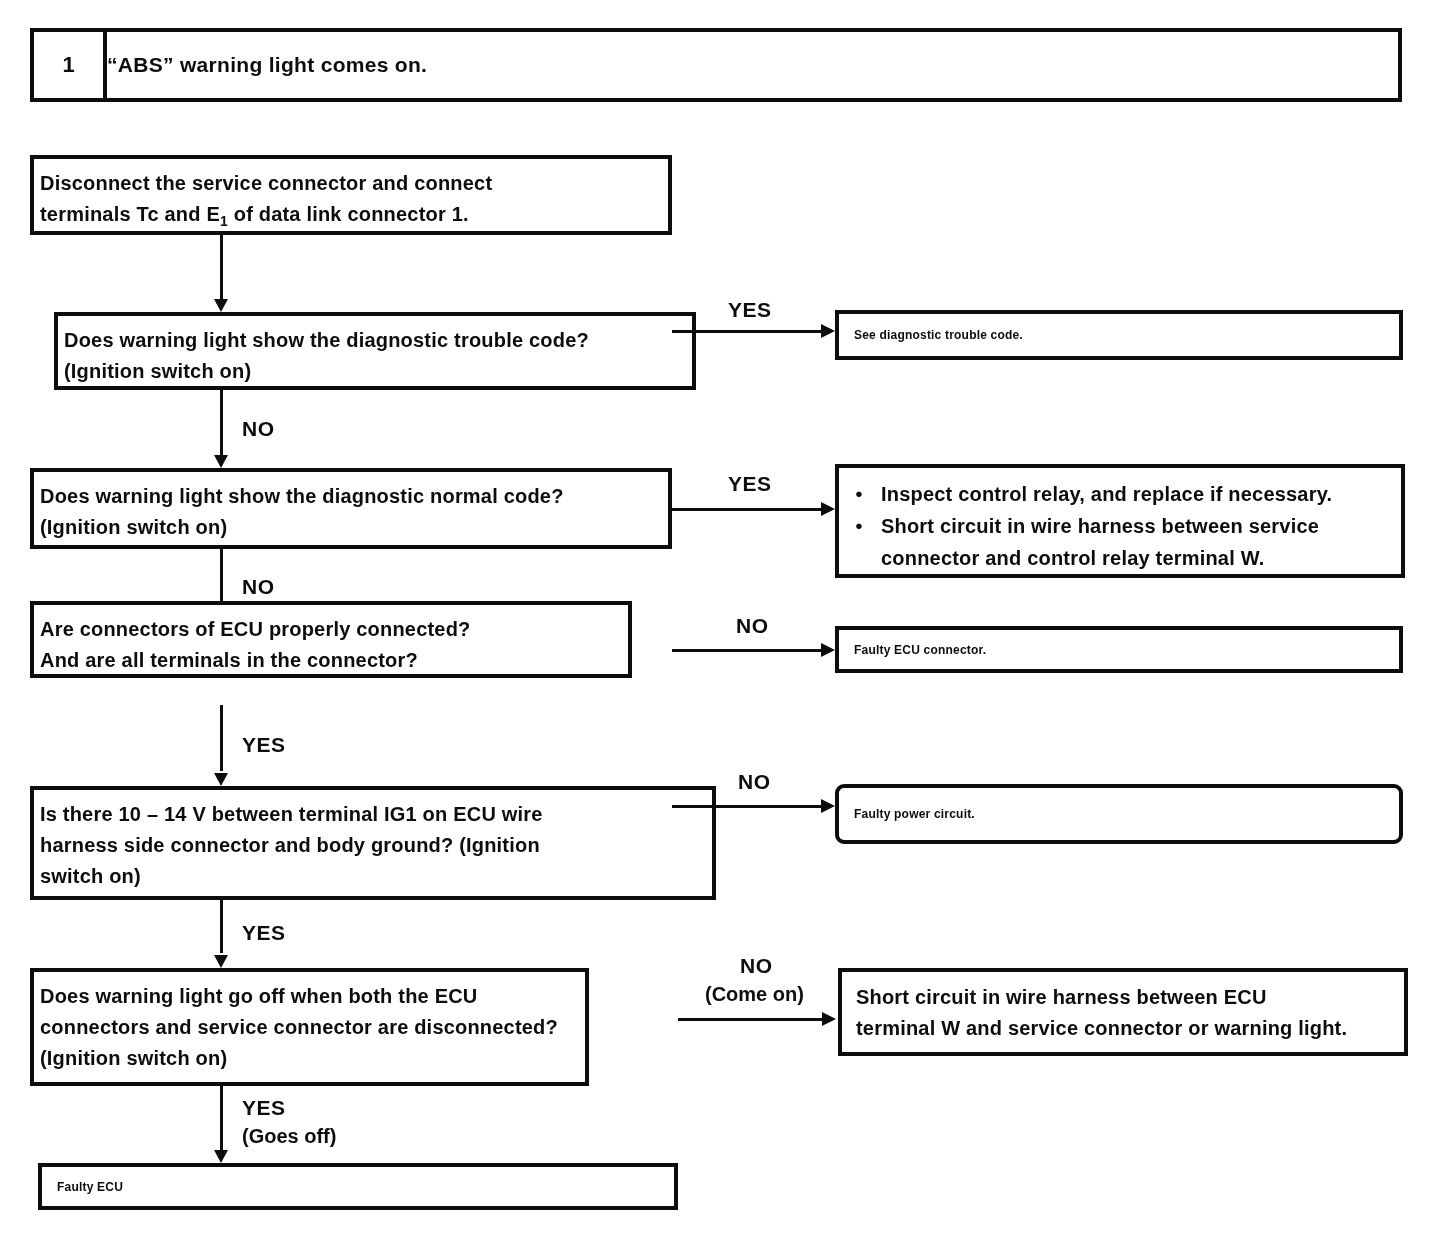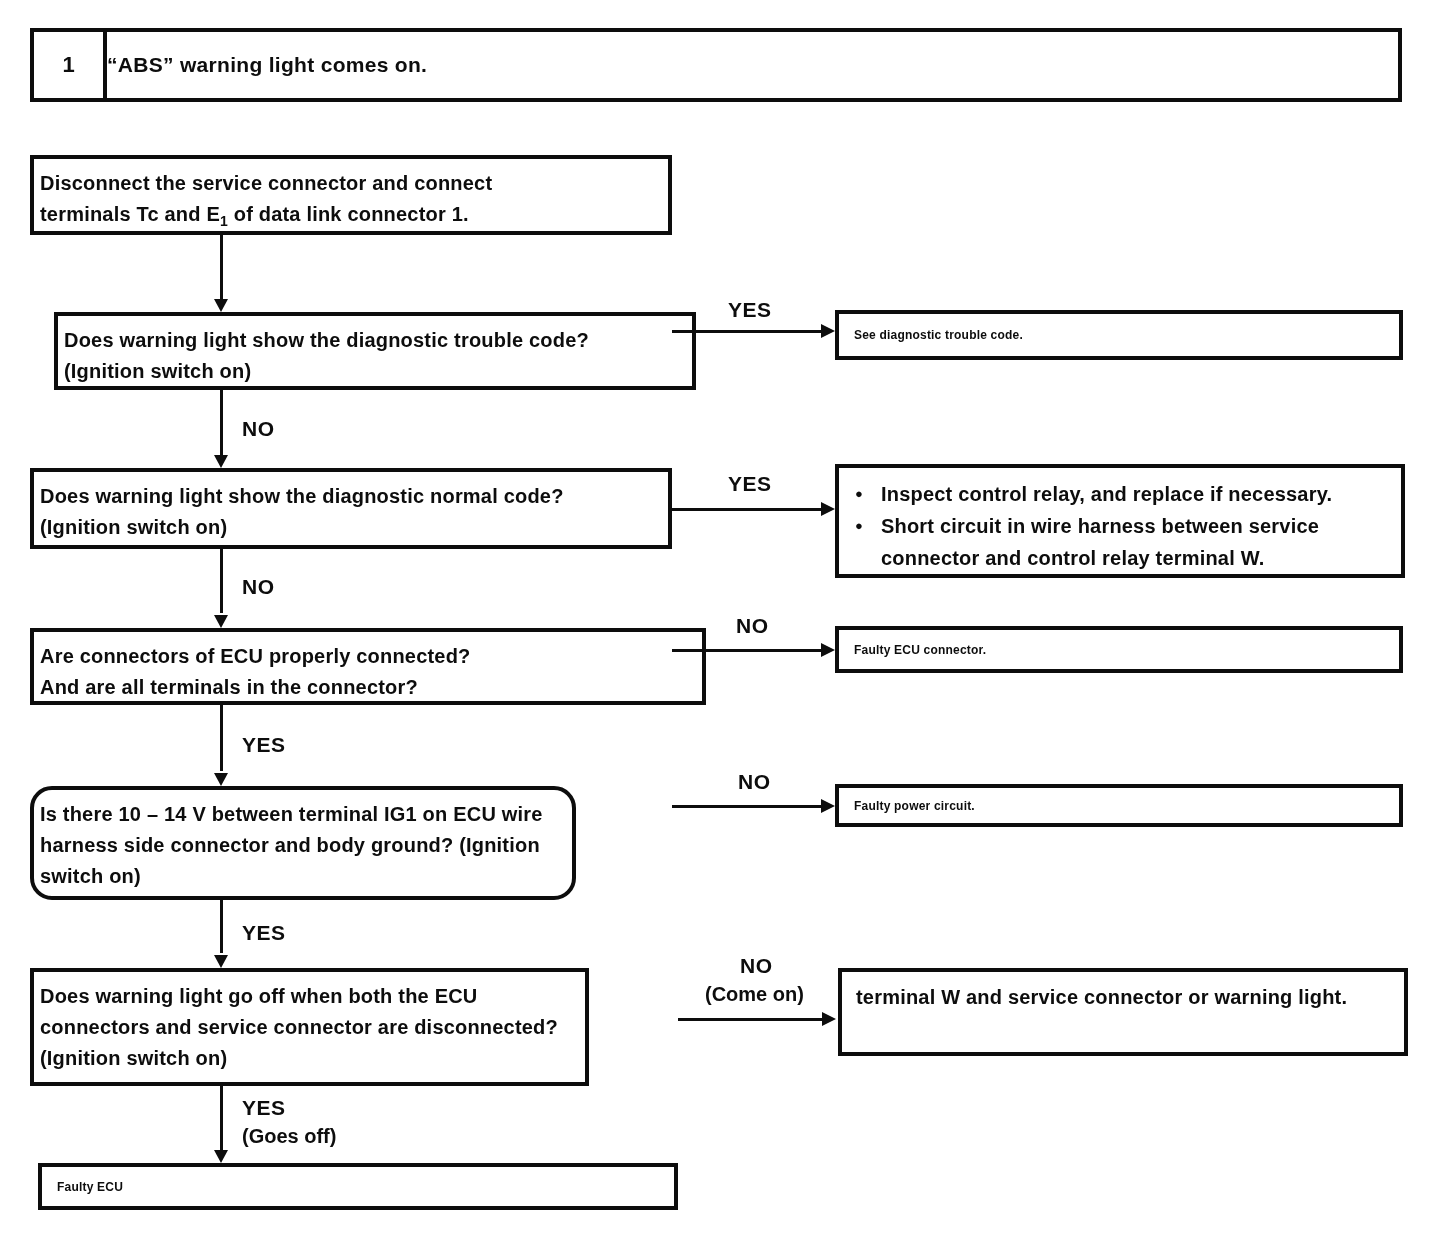--- a/index.html
+++ b/index.html
@@ -107,67 +107,68 @@
         <span class="bullet-line">Short circuit in wire harness between service</span>
         <span class="bullet-line">connector and control relay terminal W.</span>
       </span>
     </div>
   </div>
 
   <div class="vline" style="left:220px; top:549px; height:64px;"></div>
   <div class="arr-down" style="left:214px; top:615px;"></div>
   <div class="edge-label" style="left:242px; top:575px;">NO</div>
 
-  <div class="box" style="left:30px; top:628px; width:676px; height:77px;">
+  <div class="box" style="left:30px; top:601px; width:602px; height:77px;">
     <div class="q-text">
       <span class="q-line">Are connectors of ECU properly connected?</span>
       <span class="q-line">And are all terminals in the connector?</span>
     </div>
   </div>
   <div class="hline" style="left:672px; top:649px; width:151px;"></div>
   <div class="arr-right" style="left:821px; top:643px;"></div>
   <div class="edge-label" style="left:736px; top:614px;">NO</div>
   <div class="box single" style="left:835px; top:626px; width:568px; height:47px;">
     <span>Faulty ECU connector.</span>
   </div>
 
   <div class="vline" style="left:220px; top:705px; height:66px;"></div>
   <div class="arr-down" style="left:214px; top:773px;"></div>
   <div class="edge-label" style="left:242px; top:733px;">YES</div>
 
-  <div class="box" style="left:30px; top:786px; width:546px; height:114px;border-radius:22px;">
+  <div class="box" style="left:30px; top:786px; width:686px; height:114px;">
     <div class="q-text">
       <span class="q-line">Is there 10 – 14 V between terminal IG1 on ECU wire</span>
       <span class="q-line">harness side connector and body ground? (Ignition</span>
       <span class="q-line">switch on)</span>
     </div>
   </div>
   <div class="hline" style="left:672px; top:805px; width:151px;"></div>
   <div class="arr-right" style="left:821px; top:799px;"></div>
   <div class="edge-label" style="left:738px; top:770px;">NO</div>
-  <div class="box single" style="left:835px; top:784px; width:568px; height:43px;">
+  <div class="box single" style="left:835px; top:784px; width:568px; height:60px;border-radius:9px;">
     <span>Faulty power circuit.</span>
   </div>
 
   <div class="vline" style="left:220px; top:900px; height:53px;"></div>
   <div class="arr-down" style="left:214px; top:955px;"></div>
   <div class="edge-label" style="left:242px; top:921px;">YES</div>
 
   <div class="box" style="left:30px; top:968px; width:559px; height:118px;">
     <div class="q-text">
       <span class="q-line">Does warning light go off when both the ECU</span>
       <span class="q-line">connectors and service connector are disconnected?</span>
       <span class="q-line">(Ignition switch on)</span>
     </div>
   </div>
   <div class="hline" style="left:678px; top:1018px; width:146px;"></div>
   <div class="arr-right" style="left:822px; top:1012px;"></div>
   <div class="edge-label" style="left:740px; top:954px;">NO</div>
   <div class="edge-sublabel" style="left:697px; top:983px;margin-left:8px;">(Come on)</div>
   <div class="box two-line" style="left:838px; top:968px; width:570px; height:88px;">
+    <span class="q-line">Short circuit in wire harness between ECU</span>
     <span class="q-line">terminal W and service connector or warning light.</span>
   </div>
 
   <div class="vline" style="left:220px; top:1086px; height:64px;"></div>
   <div class="arr-down" style="left:214px; top:1150px;"></div>
   <div class="edge-label" style="left:242px; top:1096px;">YES</div>
   <div class="edge-sublabel" style="left:242px; top:1125px;">(Goes off)</div>
 
   <div class="box single" style="left:38px; top:1163px; width:640px; height:47px;">
     <span>Faulty ECU</span>

